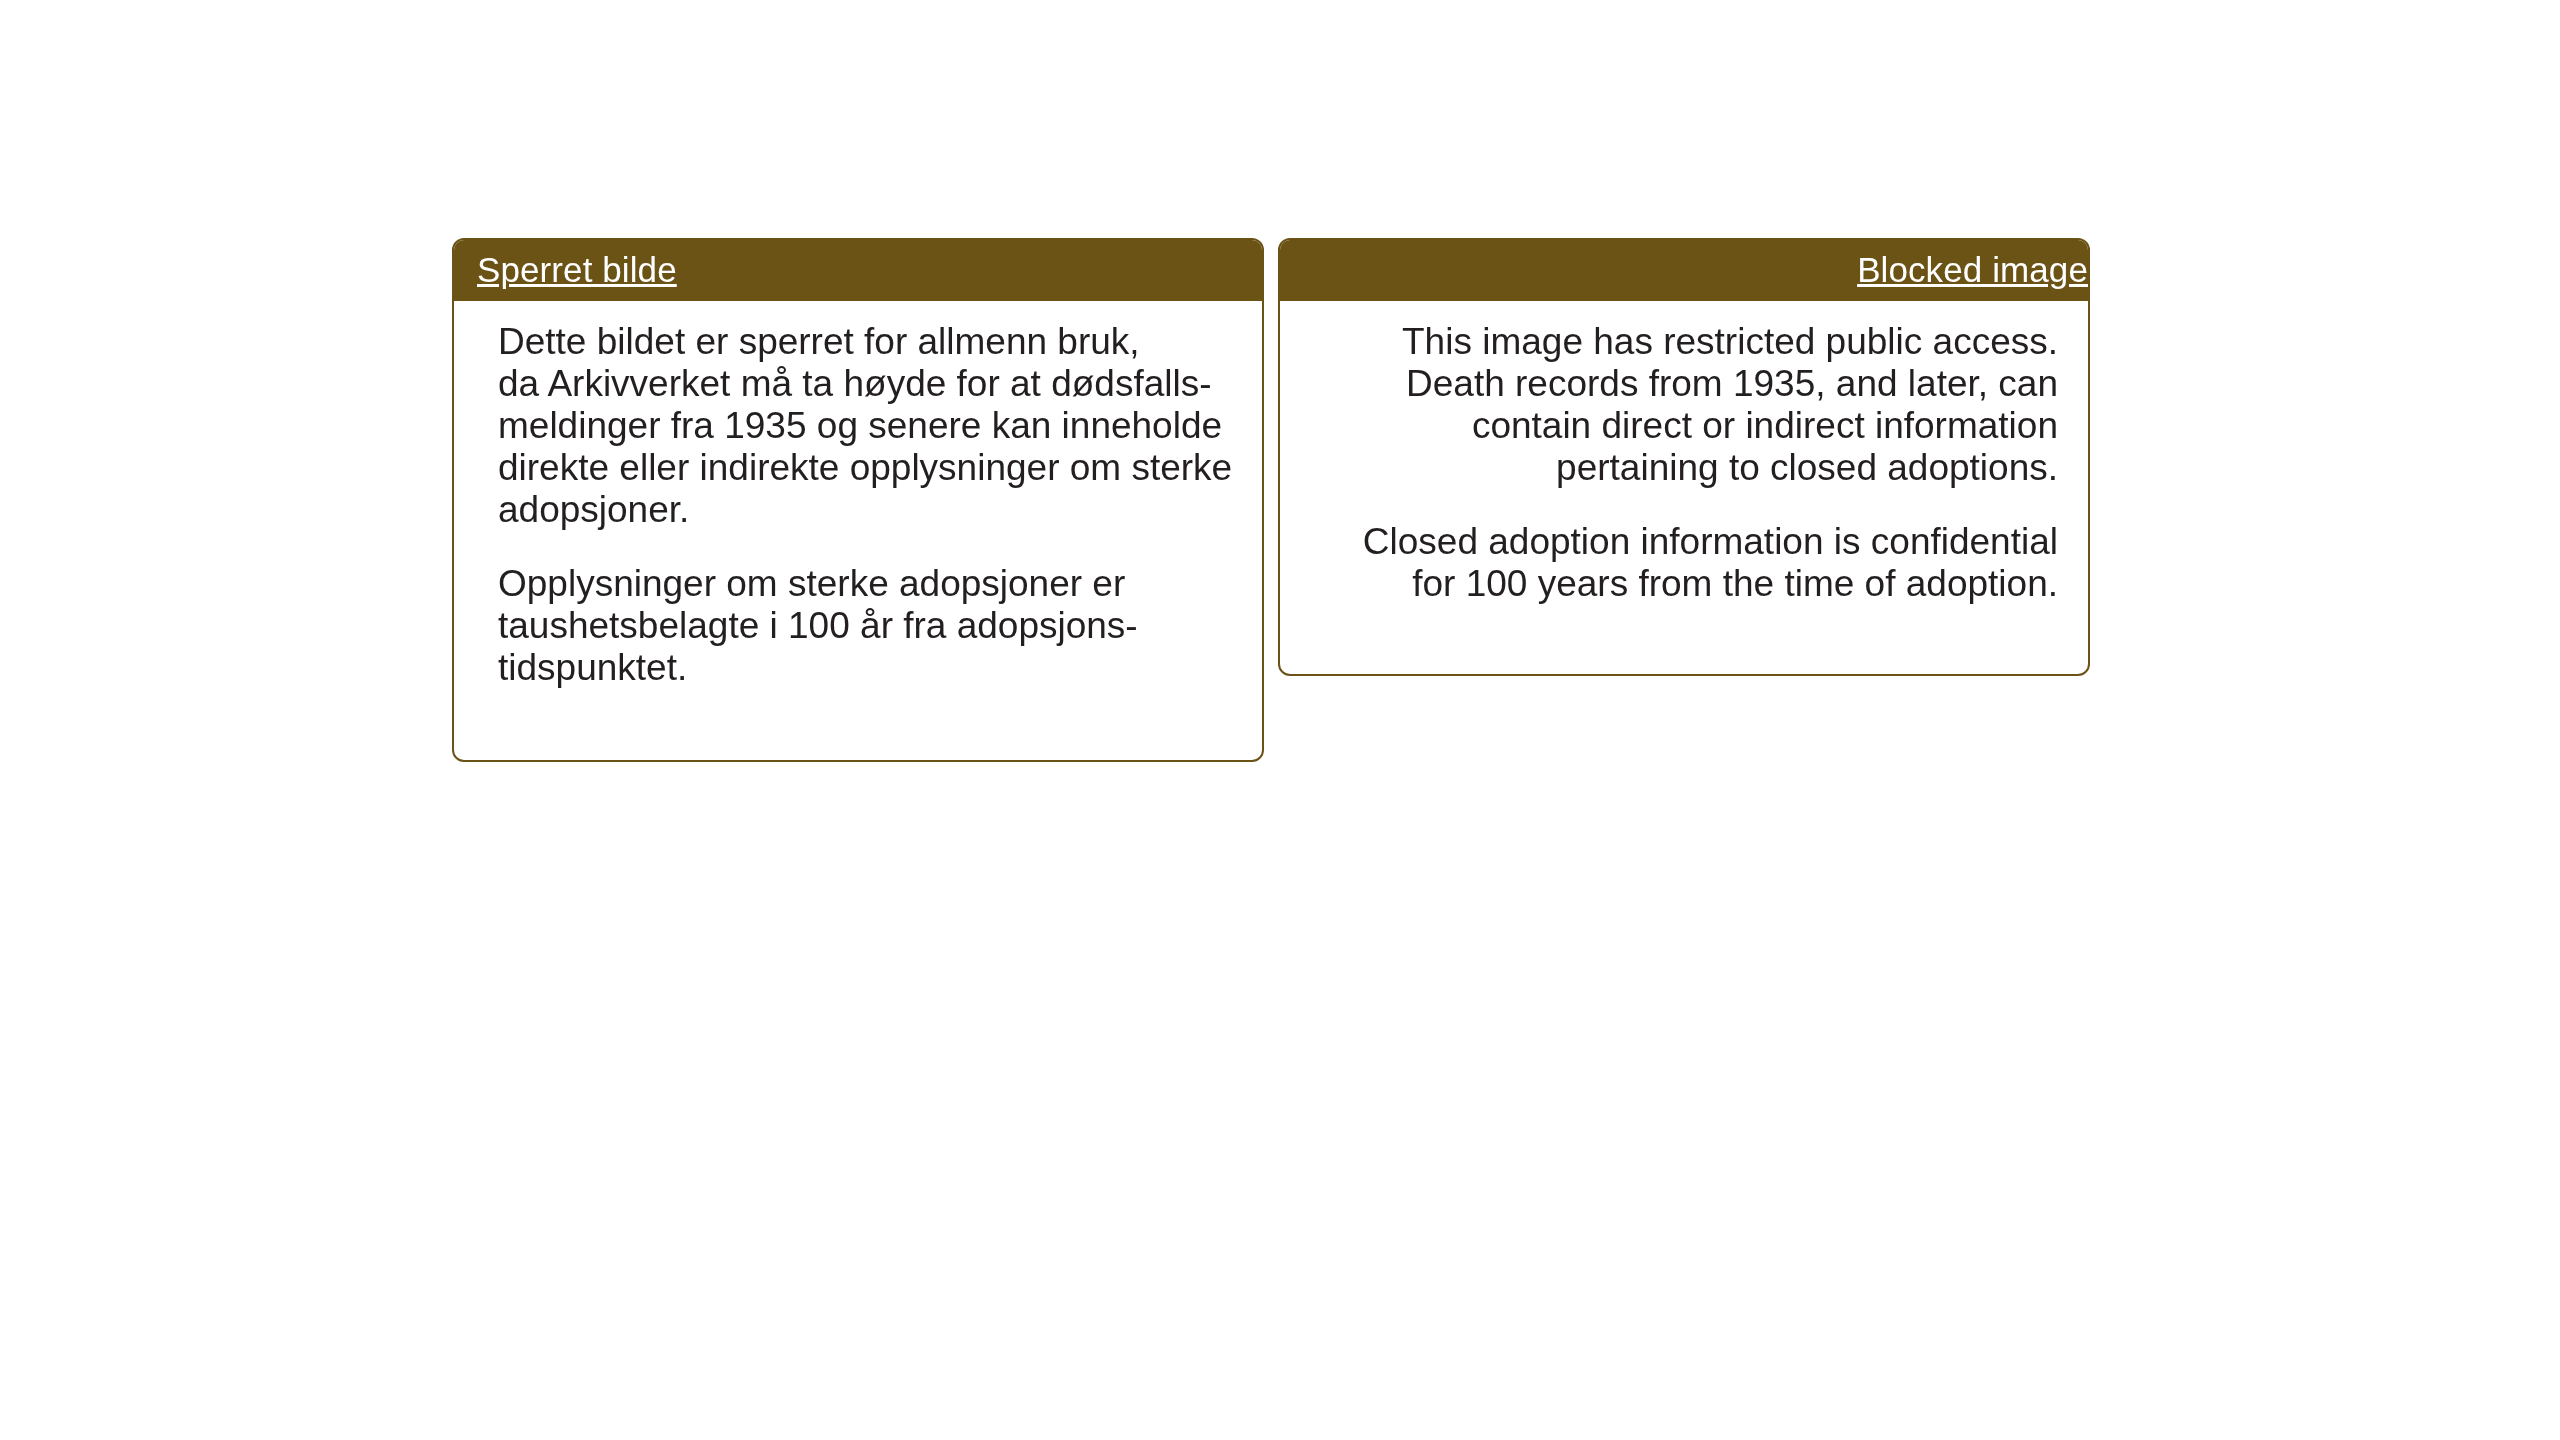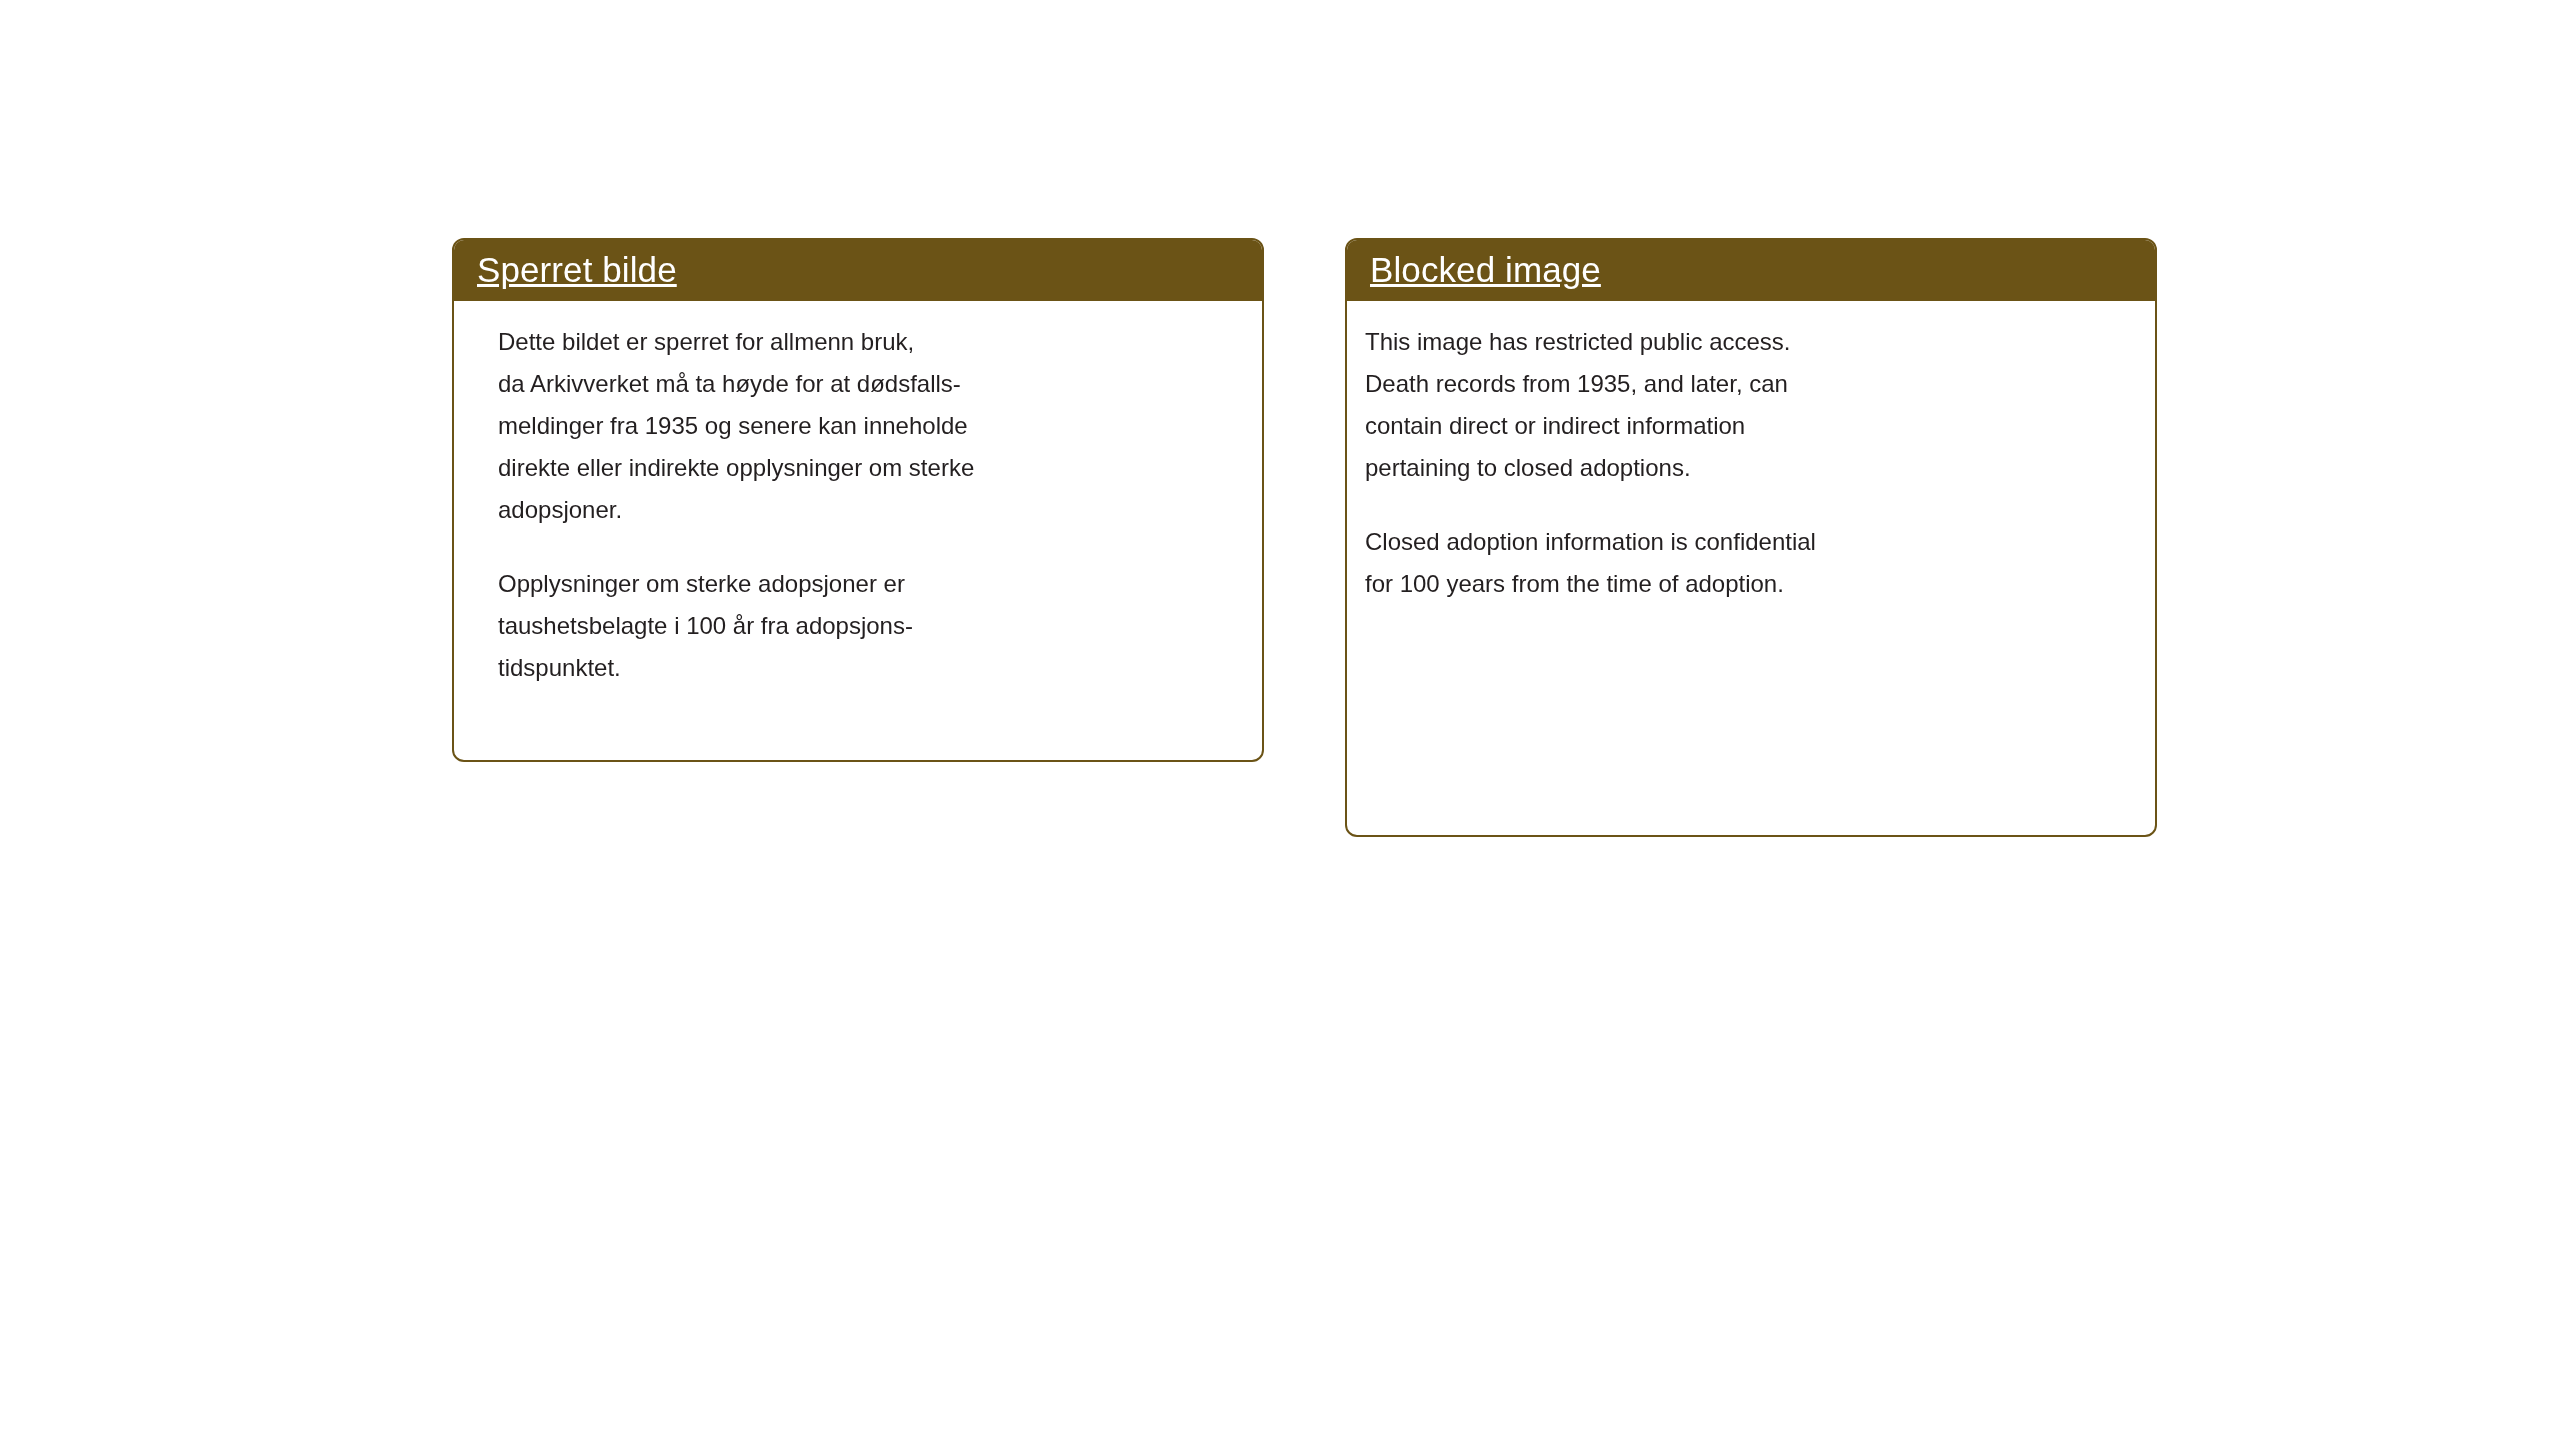--- a/index.html
+++ b/index.html
@@ -41,21 +41,21 @@
     letter-spacing: 0.1px;
     font-weight: 400;
     white-space: nowrap;
     text-decoration: underline;
   }
 
   .panel-body {
     box-sizing: border-box;
     padding: 20px 26px 20px 44px;
     color: #231f20;
-    font-size: 24px;
+    font-size: 37px;
     line-height: 42px;
   }
 
   .para {
     margin: 0;
     white-space: pre-line;
   }
 
   .para + .para {
     margin-top: 32px;
@@ -63,24 +63,25 @@
 
   
   #panel-sperret-bilde {
     left: 452px;
     top: 238px;
     width: 812px;
     height: 524px;
   }
 
   #panel-blocked-image {
-    left: 1345px;
+    left: 1278px;
     top: 238px;
     width: 812px;
-    height: 599px;
+    height: 438px;
+    text-align: right;
   }
 
   #panel-blocked-image .panel-body {
     padding-left: 18px;
     padding-right: 30px;
   }
 </style>
 </head>
 <body>
 

